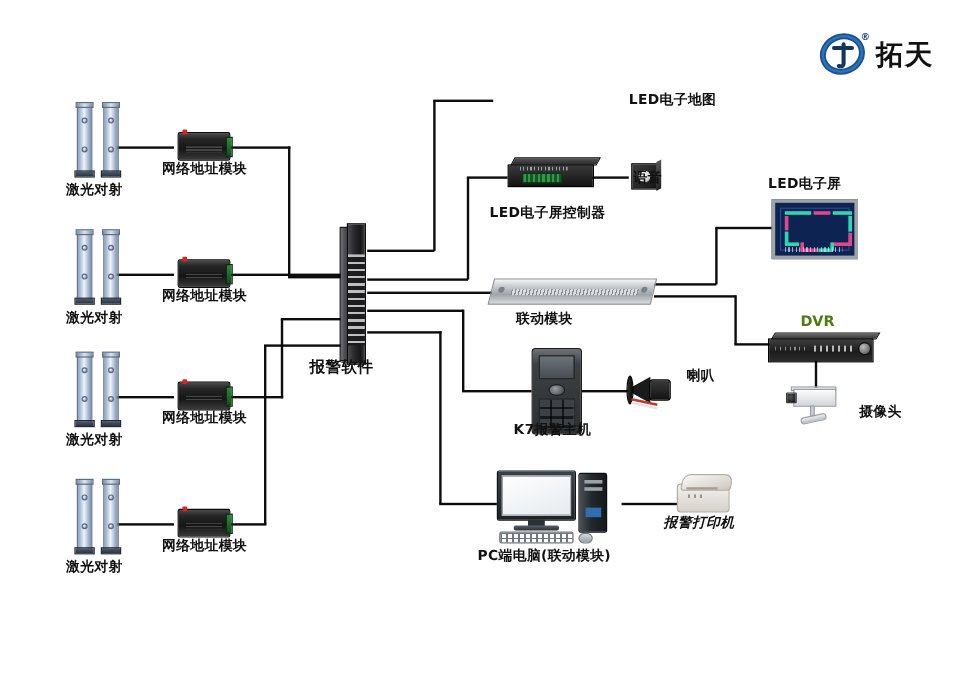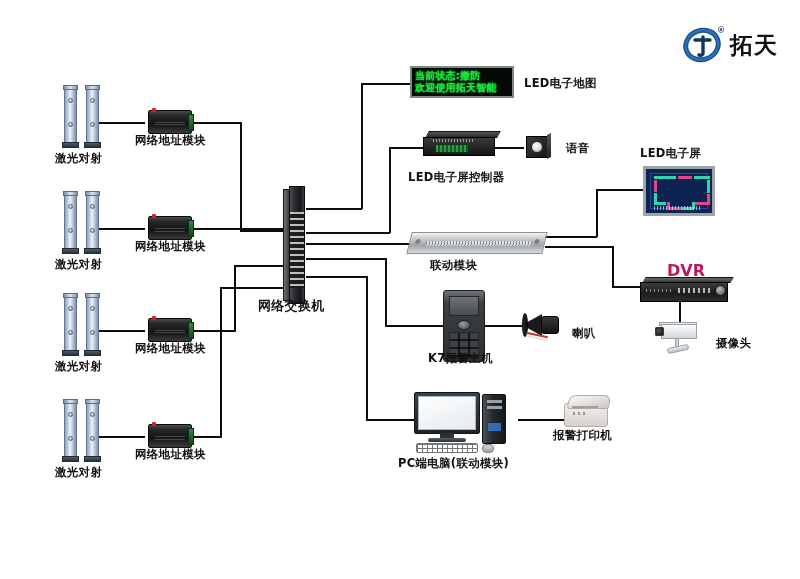--- a/index.html
+++ b/index.html
@@ -1,21 +1,21 @@
 <!DOCTYPE html>
 <html><head>
 <meta charset="utf-8">
 <style>
   html,body{margin:0;padding:0;background:#fff;}
   body{width:800px;height:579px;position:relative;overflow:hidden;
        font-family:"DejaVu Sans","Liberation Sans",sans-serif;color:#000;}
   #stage{position:absolute;left:0;top:0;width:800px;height:579px;}
   .abs{position:absolute;}
   .lbl{font-size:11.5px;font-weight:bold;color:#111;white-space:nowrap;letter-spacing:.3px;}
-  .lbl-en{font-size:16px;font-weight:bold;color:#be185d;white-space:nowrap;font-family:"DejaVu Sans","Liberation Sans",sans-serif;}
+  .lbl-en{font-size:12px;font-weight:bold;color:#4d7c0f;white-space:nowrap;font-family:"DejaVu Sans","Liberation Sans",sans-serif;}
   
   .wire{position:absolute;background:#0d0d0d;}
   .wh{height:1.6px;}
   .wv{width:1.6px;}
   
   .laser{position:absolute;width:46px;height:62px;}
   .post{position:absolute;bottom:0;width:13px;height:58px;
         background:linear-gradient(90deg,#8fa3bf 0%,#c3d2e4 28%,#eef3f9 46%,#b9c8da 70%,#7d90ab 100%);
         border:1px solid #65758f;border-radius:1px;box-sizing:border-box;}
   .post:before{content:"";position:absolute;left:-2px;right:-2px;top:-3px;height:5px;
@@ -310,41 +310,37 @@
     <span class="grn"></span>
     <span class="txt"></span>
   </div>
   <div class="lbl abs" style="left:135px;top:447px;">网络地址模块</div>
 
   <div class="switchdev abs" style="left:283px;top:186px;">
     <div class="side"></div>
     <div class="body"></div>
     <div class="ports"></div>
   </div>
-  <div class="lbl abs" style="left:258px;top:297px;font-size:13px;">网络交换机</div>
-
-  <div class="ledscreen abs" style="left:410px;top:66px;">
-    <span>当前状态:撤防</span>
-    <span>欢迎使用拓天智能</span>
-  </div>
+  <div class="lbl abs" style="left:258px;top:297px;font-size:13px;">报警软件</div>
+
   <div class="lbl abs" style="left:524px;top:76px;">LED电子地图</div>
 
   <div class="ledctl abs" style="left:423px;top:131px;">
     <div class="top"></div>
     <div class="front"></div>
     <div class="dots"></div>
     <div class="grnblk"></div>
   </div>
   <div class="lbl abs" style="left:408px;top:170px;">LED电子屏控制器</div>
 
   <div class="voice abs" style="left:526px;top:136px;">
     <span class="edge"></span>
     <span class="cone"></span>
   </div>
-  <div class="lbl abs" style="left:566px;top:141px;">语音</div>
+  <div class="lbl abs" style="left:528px;top:141px;">语音</div>
 
   <div class="linkmod abs" style="left:409px;top:232px;">
     <span class="s1"></span>
     <span class="strip"></span>
     <span class="s2"></span>
   </div>
   <div class="lbl abs" style="left:430px;top:258px;text-align:center;">联动模块</div>
 
   <div class="lbl abs" style="left:640px;top:146px;">LED电子屏</div>
   <div class="ledmap abs" style="left:643px;top:166px;">
@@ -390,21 +386,21 @@
   </div>
   <div class="lbl abs" style="left:428px;top:351px;">K7报警主机</div>
 
   <div class="horn abs" style="left:522px;top:310px;">
     <div class="cone"></div>
     <div class="mouth"></div>
     <div class="body"></div>
     <div class="w1"></div>
     <div class="w2"></div>
   </div>
-  <div class="lbl abs" style="left:572px;top:326px;text-align:center;">喇叭</div>
+  <div class="lbl abs" style="left:572px;top:306px;text-align:center;">喇叭</div>
 
   <div class="pc abs" style="left:414px;top:392px;">
     <div class="mon">
         <i></i>
       </div>
     <div class="stand"></div>
     <div class="foot"></div>
     <div class="tower">
         <b></b>
         <u></u>
@@ -414,16 +410,16 @@
     <div class="mouse"></div>
   </div>
   <div class="lbl abs" style="left:398px;top:456px;">PC端电脑(联动模块)</div>
 
   <div class="printer abs" style="left:564px;top:395px;">
     <div class="base"></div>
     <div class="lid"></div>
     <div class="slot"></div>
     <div class="btn"></div>
   </div>
-  <div class="lbl abs" style="left:553px;top:428px;">报警打印机</div>
+  <div class="lbl abs" style="left:553px;top:428px;font-style:italic;">报警打印机</div>
 
 
 </div>
 
 </body></html>

